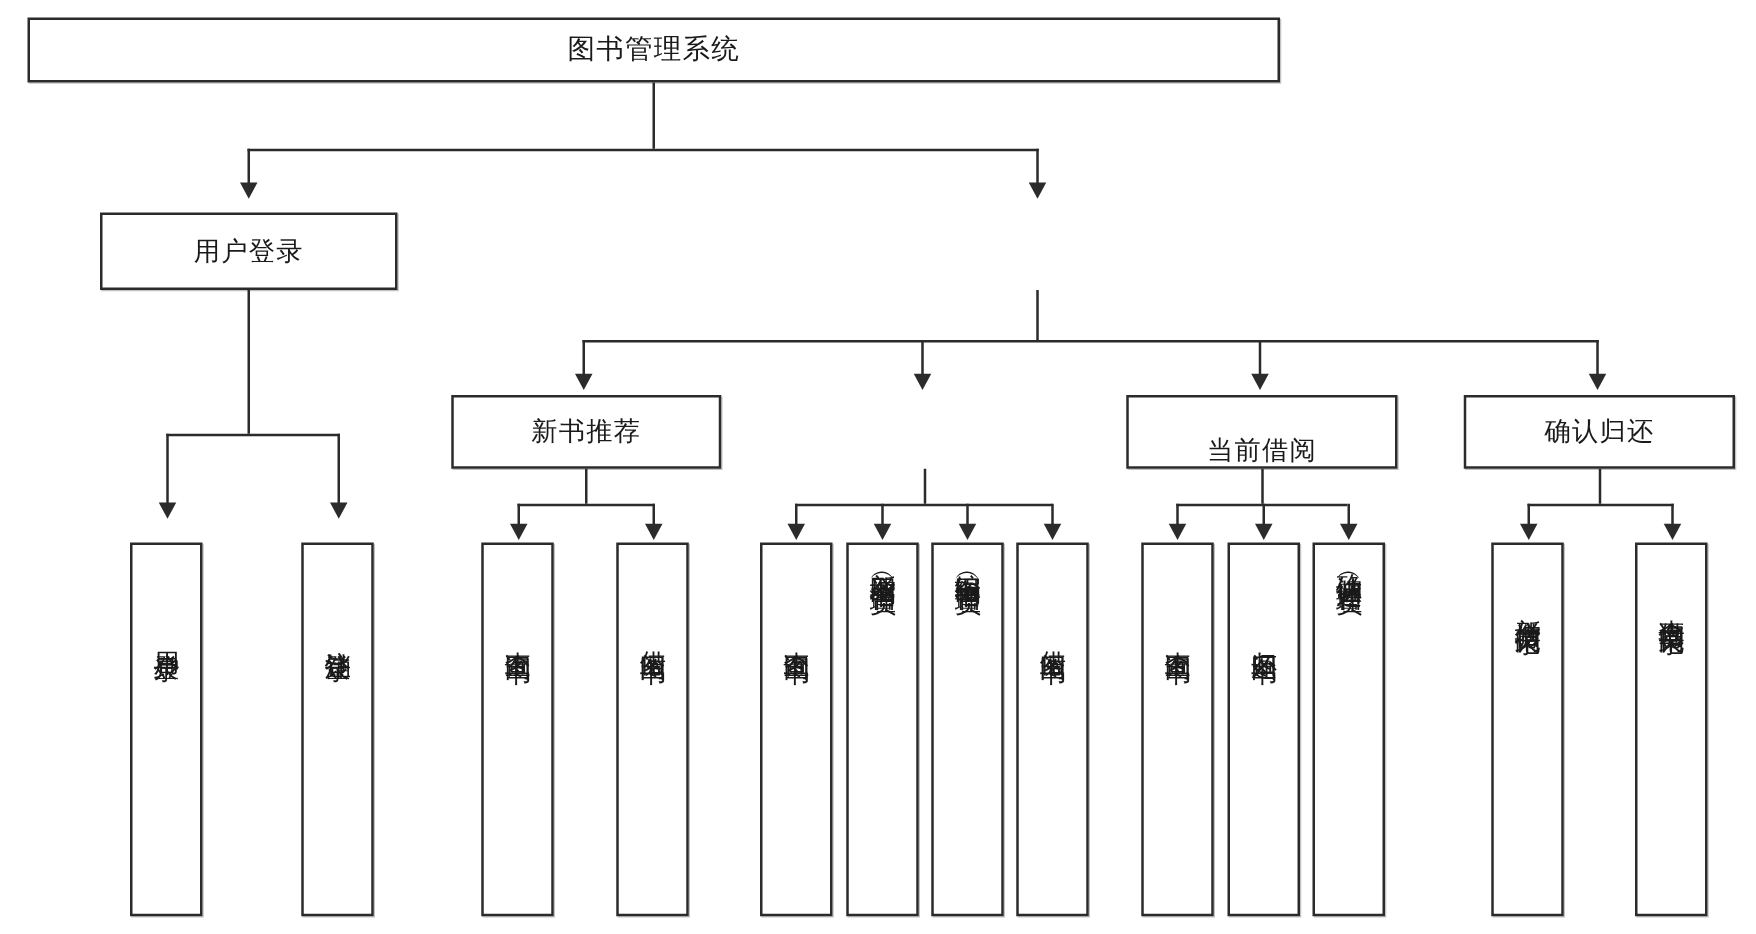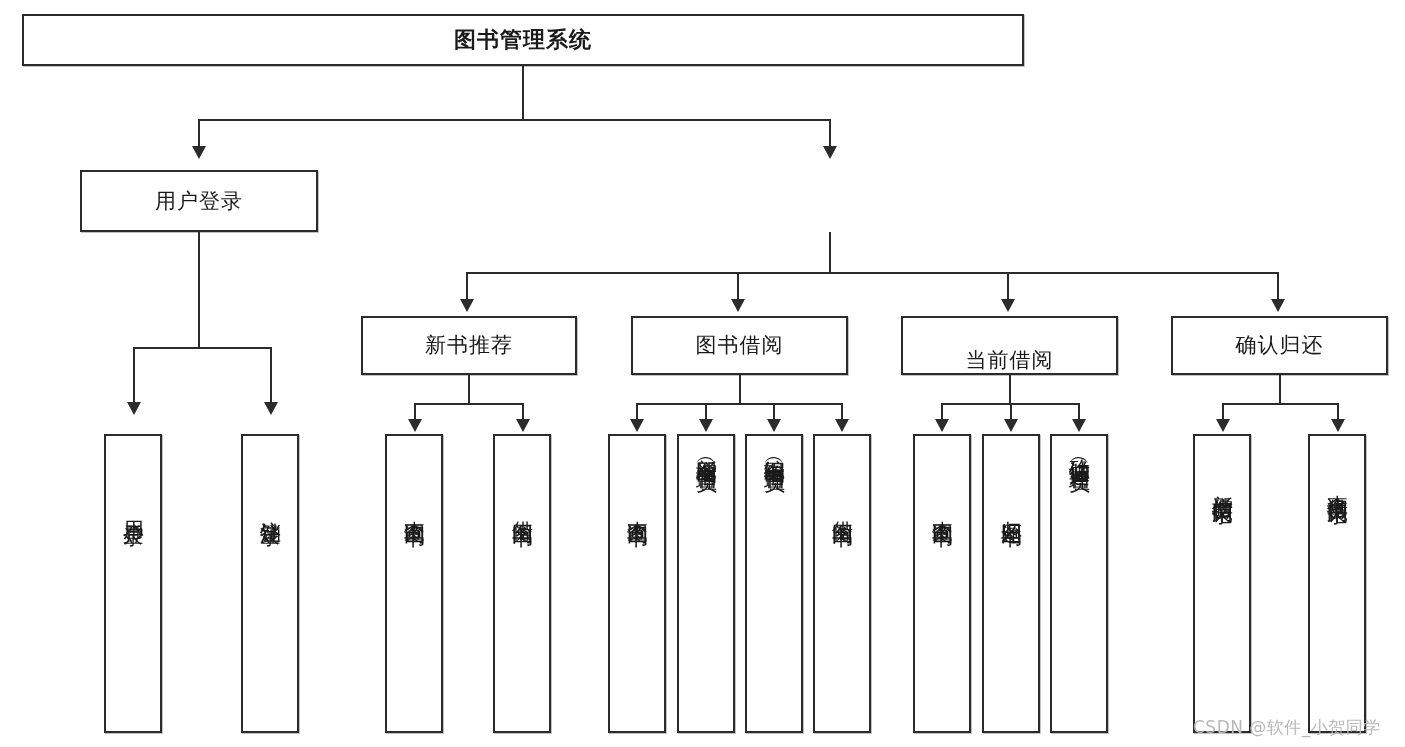--- a/index.html
+++ b/index.html
@@ -81,21 +81,21 @@
     white-space:nowrap;
     letter-spacing:.5px;
     pointer-events:none;
   }
 </style>
 </head>
 <body>
 
 <div id="diagram">
 
-  <div class="node root" style="left:22px;top:14px;width:1002px;height:52px;font-weight:bold;">
+  <div class="node root" style="left:22px;top:14px;width:1002px;height:52px;">
     <span class="label">图书管理系统</span>
   </div>
 
   <div class="seg v" style="left:522px;top:66px;height:53px;"></div>
 
   <div class="seg h" style="left:198px;top:119px;width:633px;"></div>
 
   <div class="seg v" style="left:198px;top:119px;height:29px;"></div>
   <div class="arrow" style="left:192px;top:146px;"></div>
 
@@ -120,23 +120,20 @@
   <div class="seg v" style="left:737px;top:272px;height:29px;"></div>
   <div class="arrow" style="left:731px;top:299px;"></div>
   <div class="seg v" style="left:1007px;top:272px;height:29px;"></div>
   <div class="arrow" style="left:1001px;top:299px;"></div>
   <div class="seg v" style="left:1277px;top:272px;height:29px;"></div>
   <div class="arrow" style="left:1271px;top:299px;"></div>
 
   <div class="node" style="left:361px;top:316px;width:216px;height:59px;font-family:Liberation Serif, serif;">
     <span class="label">新书推荐</span>
   </div>
-  <div class="node" style="left:631px;top:316px;width:217px;height:59px;">
-    <span class="label">图书借阅</span>
-  </div>
   <div class="node" style="left:901px;top:316px;width:217px;height:59px;align-items:flex-end;">
     <span class="label">当前借阅</span>
   </div>
   <div class="node" style="left:1171px;top:316px;width:217px;height:59px;">
     <span class="label">确认归还</span>
   </div>
 
   <div class="seg v" style="left:468px;top:375px;height:28px;"></div>
   <div class="seg h" style="left:414px;top:403px;width:110px;"></div>
   <div class="seg v" style="left:414px;top:403px;height:18px;"></div>
@@ -208,15 +205,14 @@
     <span class="label">确认归还（管理员）</span>
   </div>
 
   <div class="node leaf mid2" style="left:1193px;top:434px;width:58px;height:299px;">
     <span class="label">新增借阅记录</span>
   </div>
   <div class="node leaf mid2" style="left:1308px;top:434px;width:58px;height:299px;">
     <span class="label">查询借阅记录</span>
   </div>
 
-  <div id="watermark" style="left:1193px;top:716px;">CSDN @软件_小贺同学</div>
 
 </div>
 
 </body></html>

